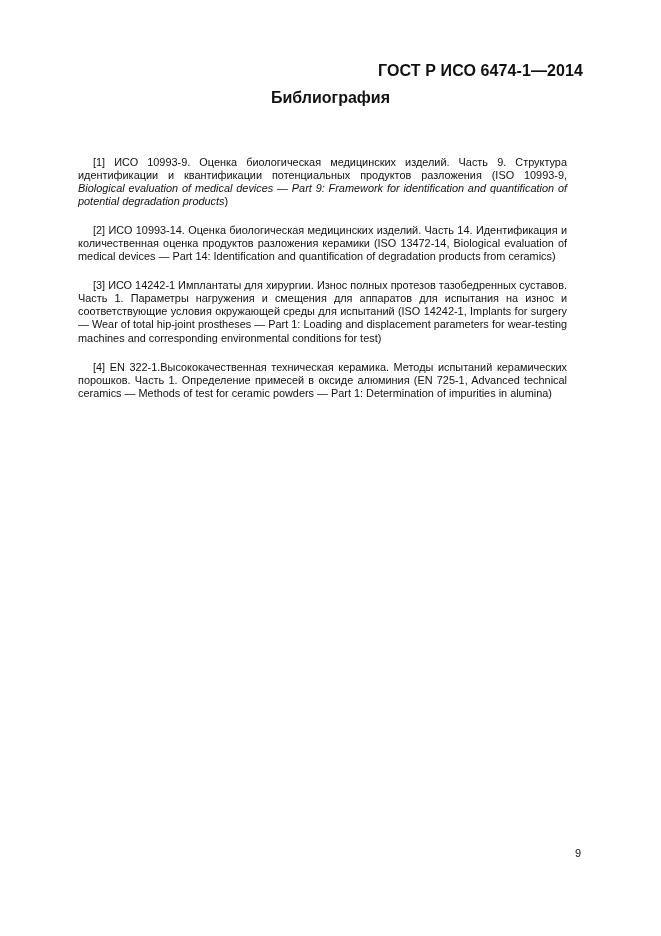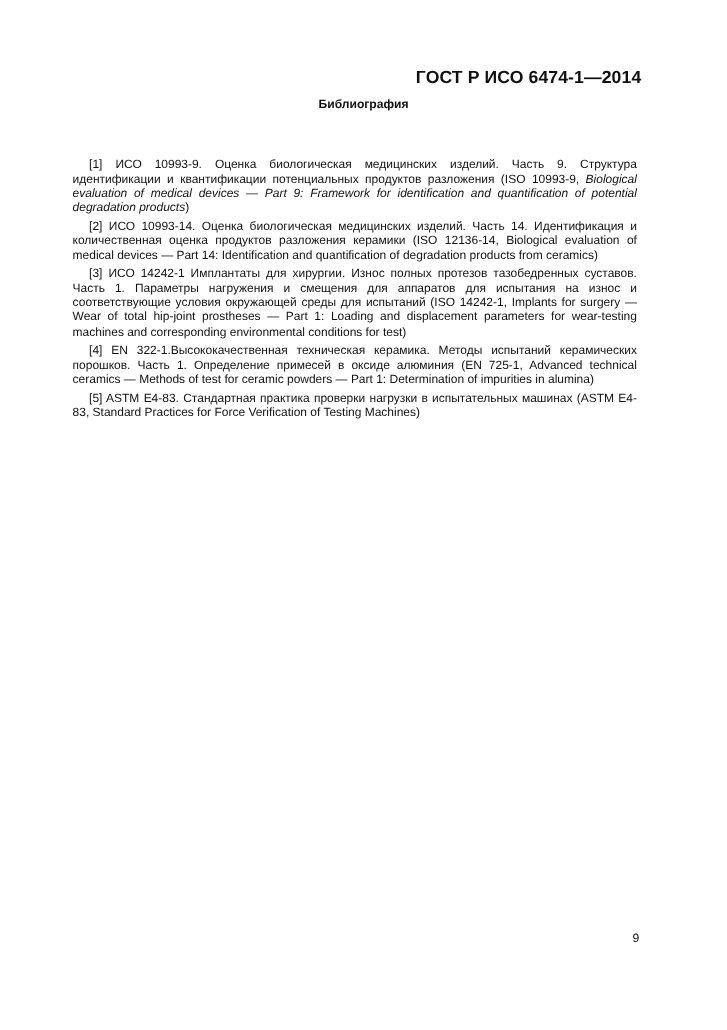--- a/index.html
+++ b/index.html
@@ -1,32 +1,31 @@
 <!DOCTYPE html>
 <html><head>
   <meta charset="utf-8">
   <style>
     html, body { margin: 0; padding: 0; background: #ffffff; }
     body { width: 661px; height: 936px; position: relative; overflow: hidden;
       font-family: "Liberation Sans", sans-serif; color: #111111; }
     .header-code { position: absolute; top: 62px; right: 78px; font-size: 16px; font-weight: bold; letter-spacing: 0.1px; }
-    .title { position: absolute; top: 89px; left: 0; width: 661px; text-align: center; font-size: 11px; font-weight: bold; }
+    .title { position: absolute; top: 89px; left: 0; width: 661px; text-align: center; font-size: 16px; font-weight: bold; }
     .biblio { position: absolute; top: 140px; left: 62px; width: 521px; font-size: 10.9px; line-height: 13.05px; }
-    .entry { text-align: justify; text-indent: 15px; margin: 4px; }
+    .entry { text-align: justify; text-indent: 15px; margin: 16px; }
     .entry i { font-style: italic; }
     .page-number { position: absolute; top: 847px; left: 575px; font-size: 11px; }
   </style>
 </head>
 <body>
 
 <div class="header-code">ГОСТ Р ИСО 6474-1—2014</div>
 
 <div class="title">Библиография</div>
 
 <div class="biblio">
   <p class="entry"><span>[1]</span> <span>ИСО 10993-9. Оценка биологическая медицинских изделий. Часть 9. Структура идентификации и квантификации потенциальных продуктов разложения (ISO 10993-9, </span><i>Biological evaluation of medical devices — Part 9: Framework for identification and quantification of potential degradation products</i><span>)</span></p>
-  <p class="entry"><span>[2]</span> <span>ИСО 10993-14. Оценка биологическая медицинских изделий. Часть 14. Идентификация и количественная оценка продуктов разложения керамики (ISO 12136-14, Biological evaluation of medical devices — Part 14: Identification and quantification of degradation products from ceramics)</span></p>
+  <p class="entry"><span>[2]</span> <span>ИСО 10993-14. Оценка биологическая медицинских изделий. Часть 14. Идентификация и количественная оценка продуктов разложения керамики (ISO 13472-14, Biological evaluation of medical devices — Part 14: Identification and quantification of degradation products from ceramics)</span></p>
   <p class="entry"><span>[3]</span> <span>ИСО 14242-1 Имплантаты для хирургии. Износ полных протезов тазобедренных суставов. Часть 1. Параметры нагружения и смещения для аппаратов для испытания на износ и соответствующие условия  окружающей среды для испытаний (ISO 14242-1, Implants for surgery — Wear of total hip-joint prostheses — Part 1: Loading and displacement parameters for wear-testing machines and corresponding environmental  conditions for test)</span></p>
   <p class="entry"><span>[4]</span> <span>EN 322-1.Высококачественная техническая керамика. Методы испытаний керамических порошков. Часть 1. Определение примесей в оксиде алюминия (EN 725-1, Advanced technical ceramics — Methods of  test for ceramic powders — Part 1: Determination of impurities in alumina)</span></p>
-  <p class="entry"><span>[5]</span> <span>ASTM E4-83. Стандартная практика проверки нагрузки в  испытательных машинах (ASTM E4-83, Standard Practices for Force Verification of Testing Machines)</span></p>
 </div>
 
 <div class="page-number">9</div>
 
 </body></html>

